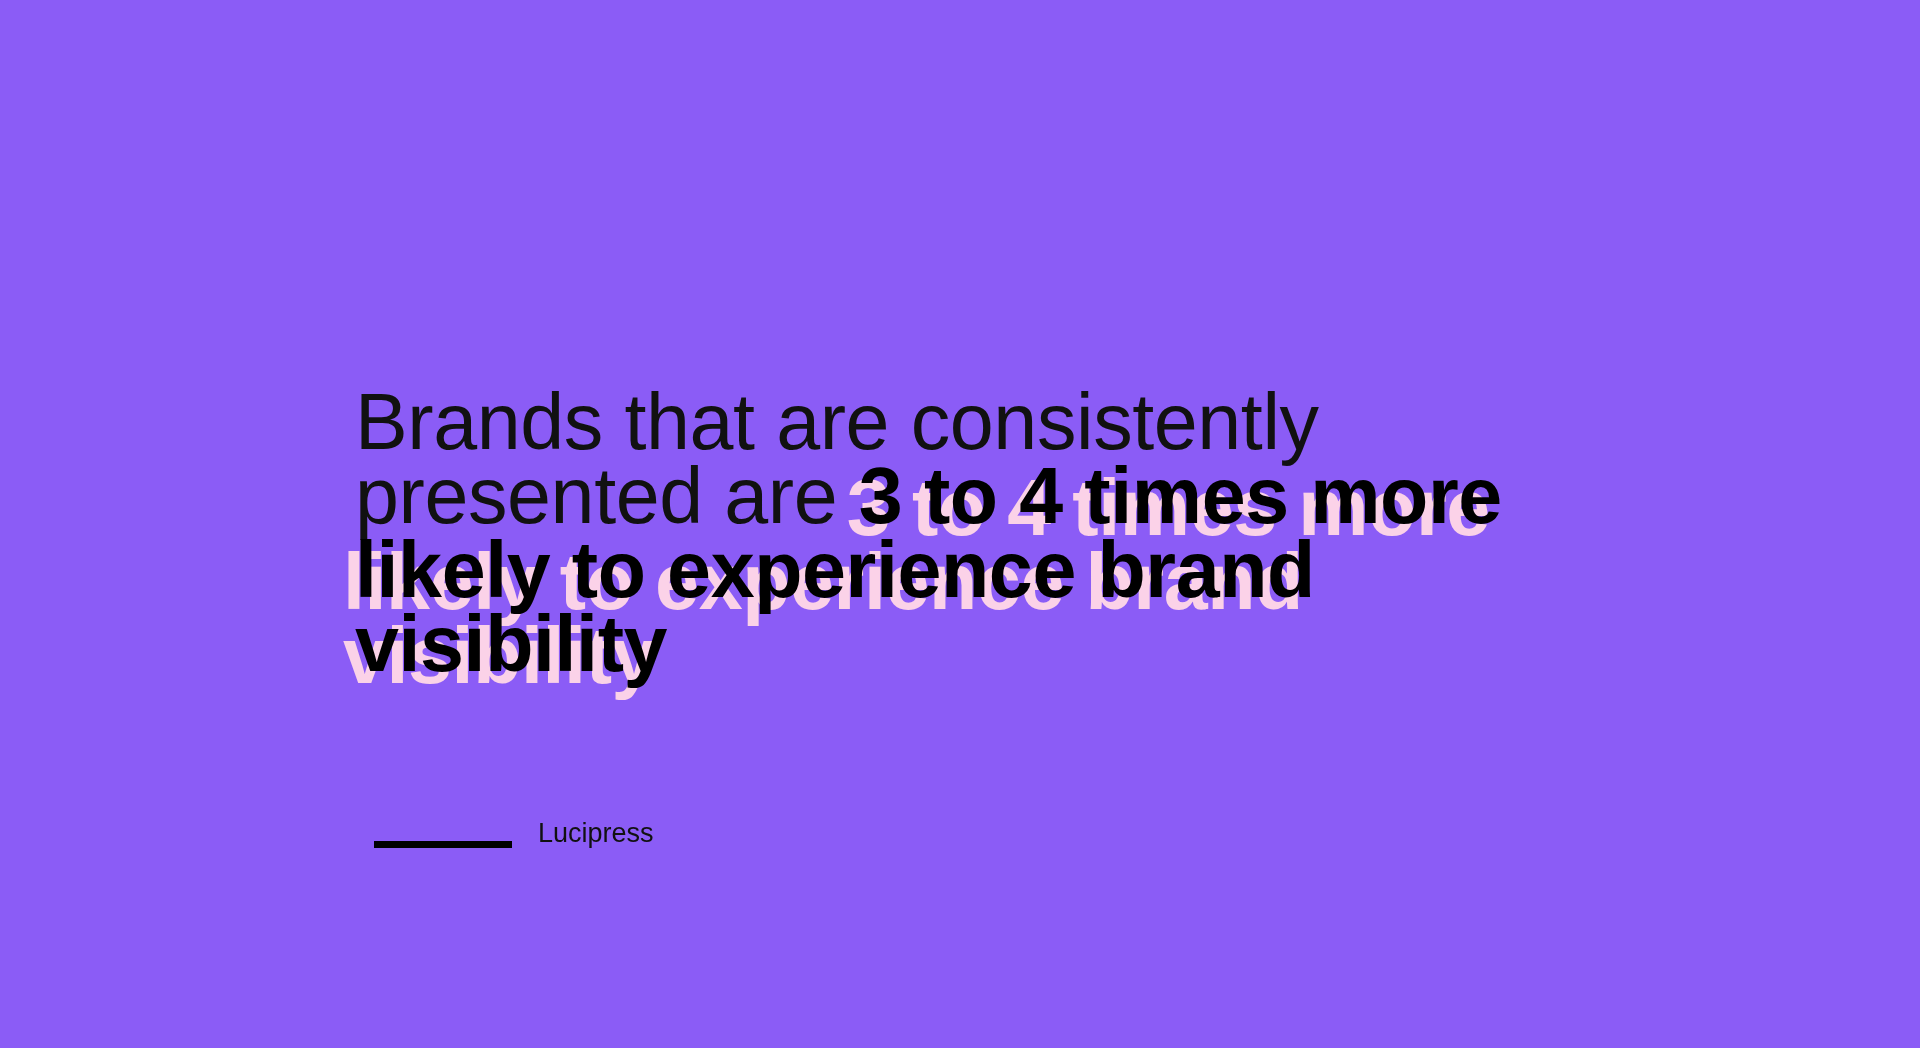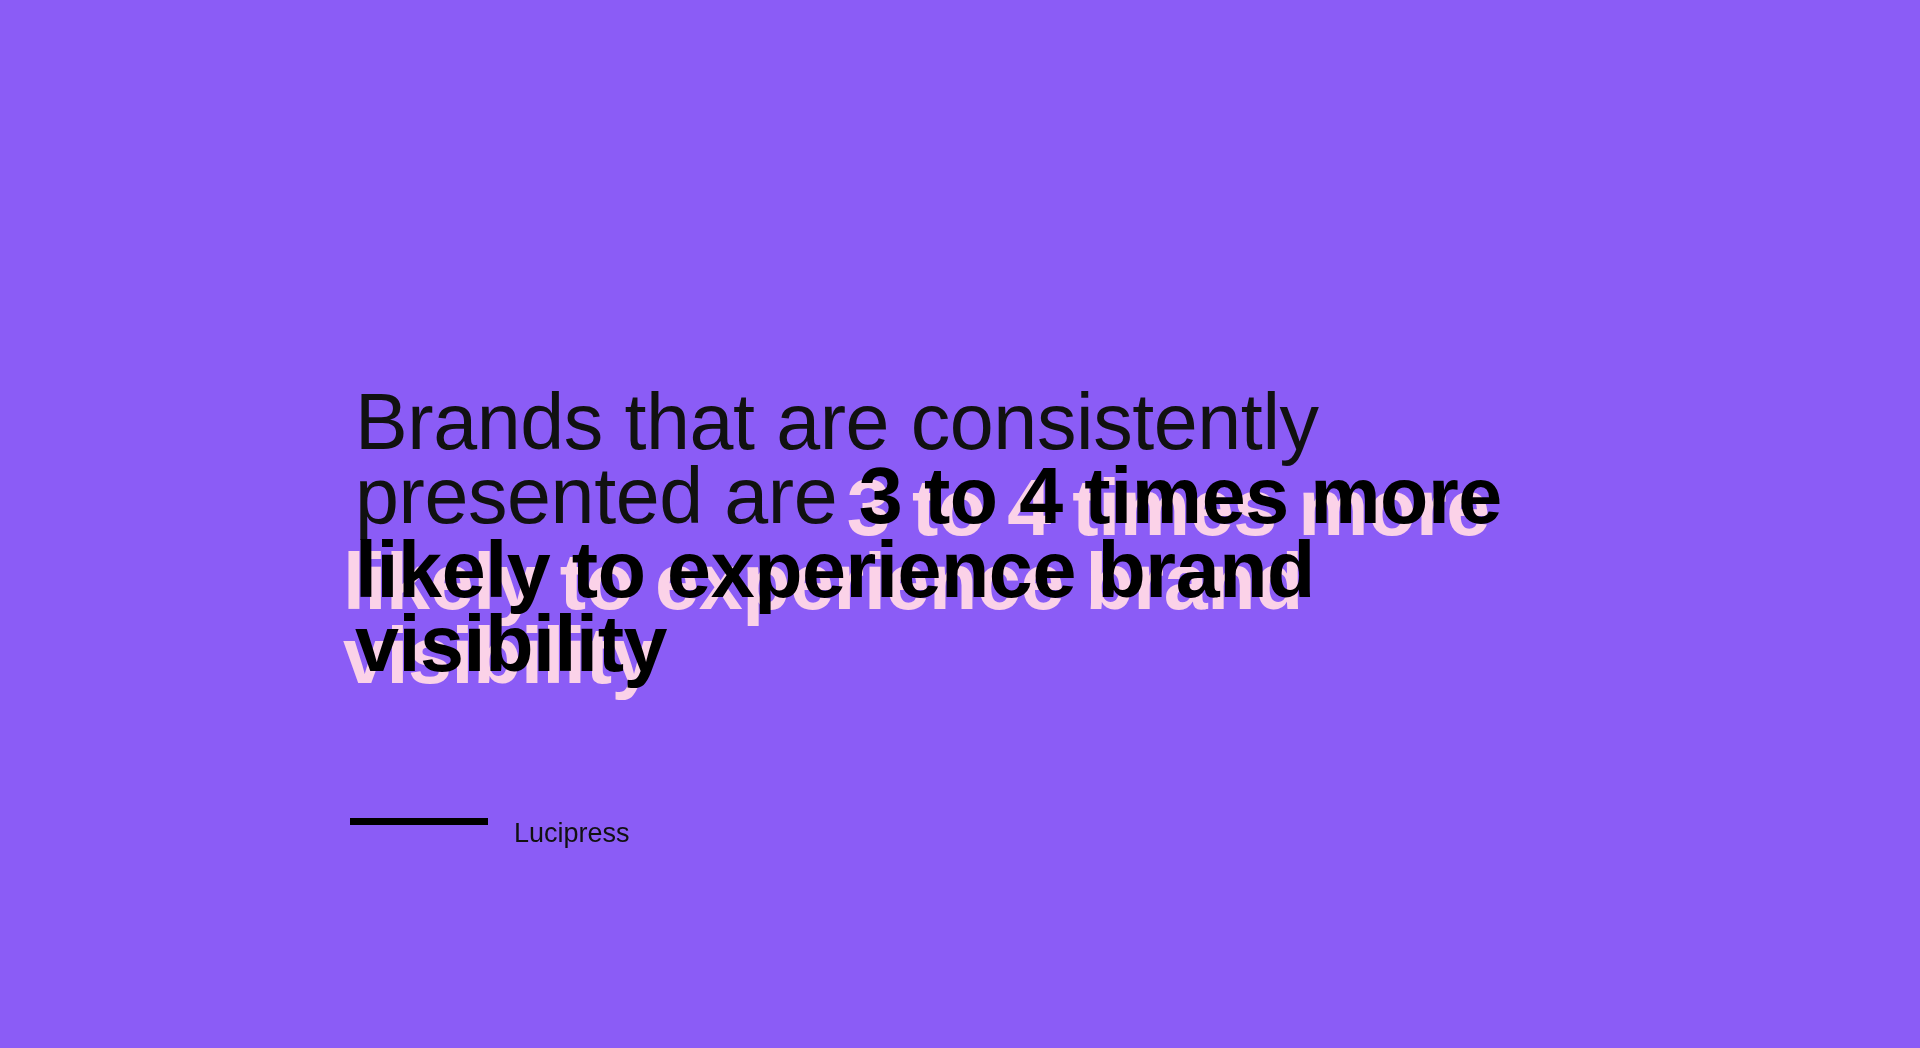--- a/index.html
+++ b/index.html
@@ -75,24 +75,24 @@
     color: #000000;
   }
 
   .lead, .emphasis {
     font-family: "Liberation Sans", sans-serif;
   }
 
   
   .attribution {
     position: absolute;
-    left: 350px;
+    left: 374px;
     top: 818px;
     display: flex;
-    align-items: flex-start;
+    align-items: flex-end;
     gap: 26px;
   }
 
   .attribution-rule {
     display: block;
     width: 138px;
     height: 7px;
     background: #000000;
   }
 

